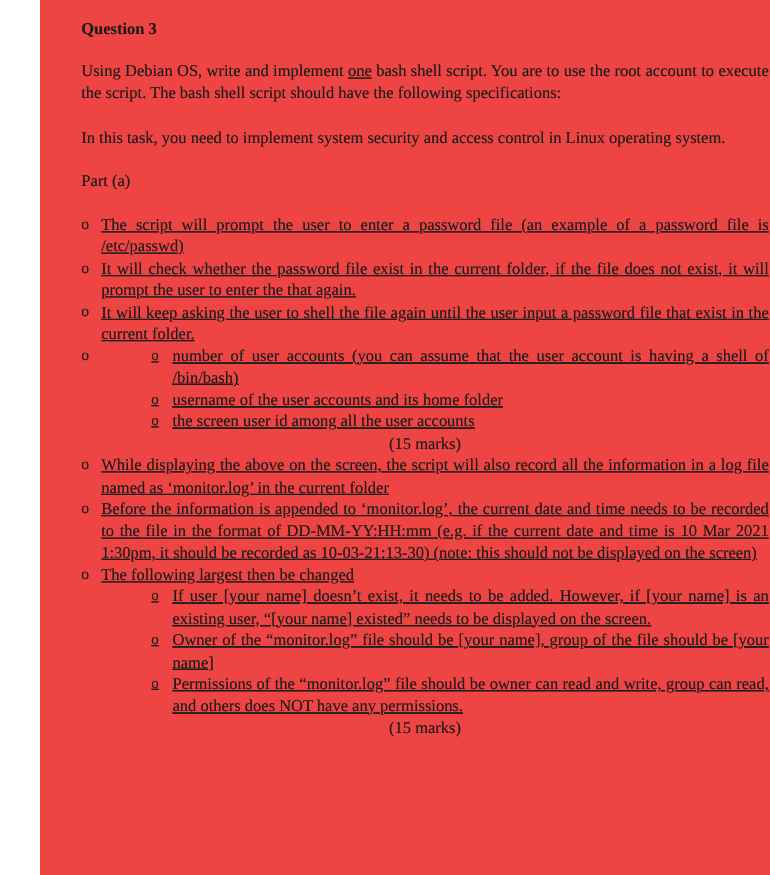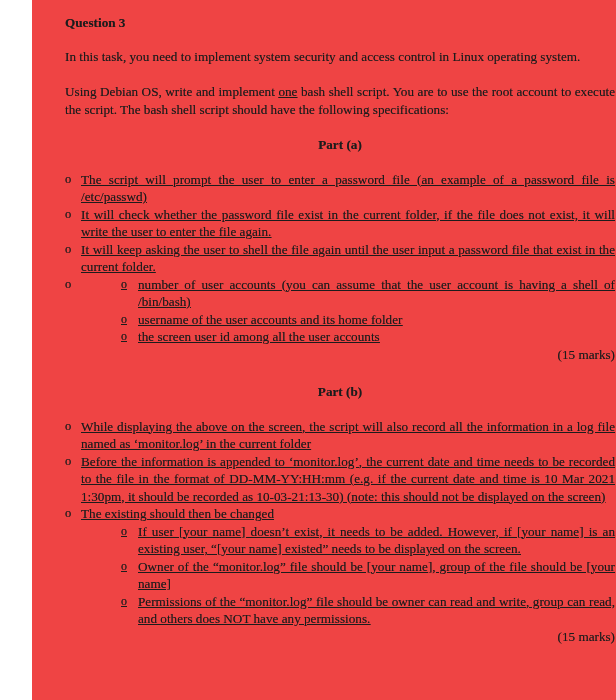--- a/index.html
+++ b/index.html
@@ -25,64 +25,63 @@
   .title {
     font-weight: bold;
     margin: 0 0 16px 0;
   }
   .para {
     margin: 0 0 18px 0;
     text-align: justify;
   }
   .u { text-decoration: underline; }
   .section-heading {
-    font-weight: bold;
+    font-weight: normal;
     margin: 0 0 17px 0;
-    text-align: center;
   }
   .list { margin: 0; }
   .li { display: flex; }
   .li > .marker {
     flex: 0 0 16px;
     font-size: 12.5px;
   }
   .li > .li-body { flex: 1; min-width: 0; text-decoration: underline; }
   .li-text { text-align: justify; }
   .sublist { margin-left: 40px; }
   .sublist .li > .marker { flex: 0 0 17px; font-size: 12px; }
   .marks {
-    text-align: right;
+    text-align: center;
     margin: 0;
   }
   .part-b-heading { margin-top: 20px; }
 </style>
 </head>
 <body>
 
 <div class="page">
 
   <div class="title">Question 3</div>
 
+  <p class="para"><span>Using Debian OS, write and implement </span><span class="u">one</span><span> bash shell script. You are to use the root account to execute the script. The bash shell script should have the following specifications:</span></p>
+
   <p class="para">In this task, you need to implement system security and access control in Linux operating system.</p>
-
-  <p class="para"><span>Using Debian OS, write and implement </span><span class="u">one</span><span> bash shell script. You are to use the root account to execute the script. The bash shell script should have the following specifications:</span></p>
 
   <div class="section-heading">Part (a)</div>
 
   <div class="list">
     <div class="li">
       <span class="marker">o</span>
       <div class="li-body">
           <div class="li-text">The script will prompt the user to enter a password file (an example of a password file is /etc/passwd)</div>
         </div>
     </div>
     <div class="li">
       <span class="marker">o</span>
       <div class="li-body">
-          <div class="li-text">It will check whether the password file exist in the current folder, if the file does not exist, it will write the user to enter the file again.</div>
+          <div class="li-text">It will check whether the password file exist in the current folder, if the file does not exist, it will prompt the user to enter the that again.</div>
         </div>
     </div>
     <div class="li">
       <span class="marker">o</span>
       <div class="li-body">
           <div class="li-text">It will keep asking the user to shell the file again until the user input a password file that exist in the current folder.</div>
         </div>
     </div>
     <div class="li">
       <span class="marker">o</span>
@@ -106,39 +105,38 @@
                 <div class="li-text">the screen user id among all the user accounts</div>
               </div>
           </div>
         </div>
       </div>
     </div>
   </div>
 
   <div class="marks">(15 marks)</div>
 
-  <div class="section-heading part-b-heading">Part (b)</div>
 
   <div class="list">
     <div class="li">
       <span class="marker">o</span>
       <div class="li-body">
           <div class="li-text">While displaying the above on the screen, the script will also record all the information in a log file named as ‘monitor.log’ in the current folder</div>
         </div>
     </div>
     <div class="li">
       <span class="marker">o</span>
       <div class="li-body">
           <div class="li-text">Before the information is appended to ‘monitor.log’, the current date and time needs to be recorded to the file in the format of DD-MM-YY:HH:mm (e.g. if the current date and time is 10 Mar 2021 1:30pm, it should be recorded as 10-03-21:13-30) (note: this should not be displayed on the screen)</div>
         </div>
     </div>
     <div class="li">
       <span class="marker">o</span>
       <div class="li-body">
-        <div class="li-text">The existing should then be changed</div>
+        <div class="li-text">The following largest then be changed</div>
         <div class="sublist">
           <div class="li">
             <span class="marker">o</span>
             <div class="li-body">
                 <div class="li-text">If user [your name] doesn’t exist, it needs to be added. However, if [your name] is an existing user, “[your name] existed” needs to be displayed on the screen.</div>
               </div>
           </div>
           <div class="li">
             <span class="marker">o</span>
             <div class="li-body">

